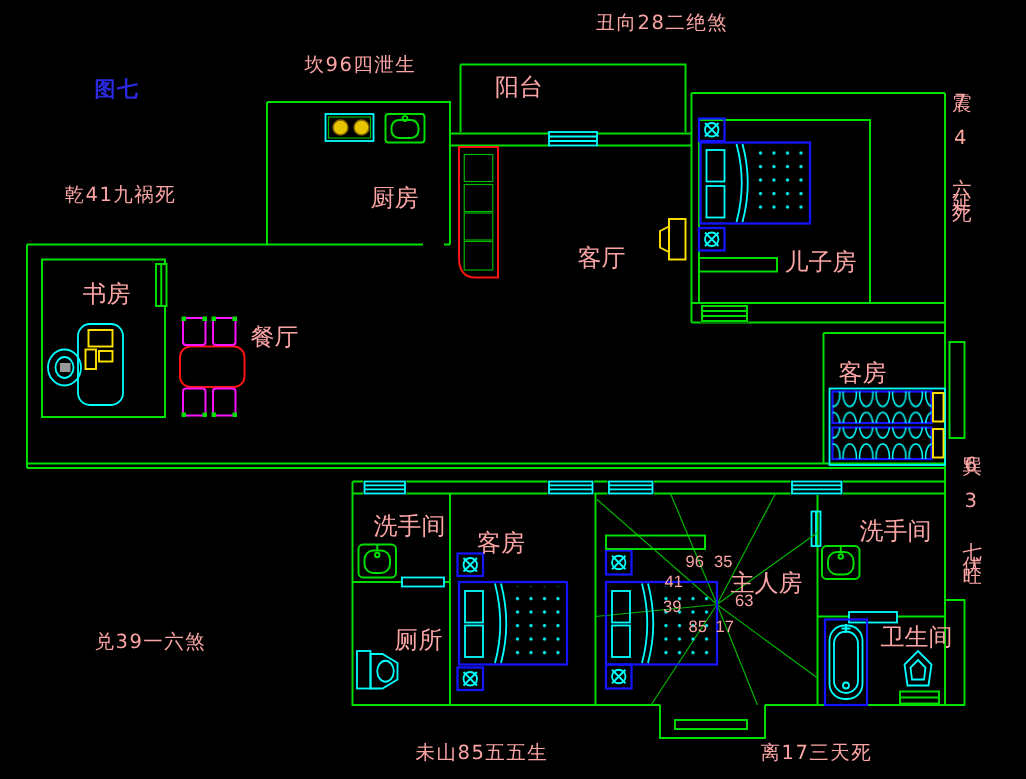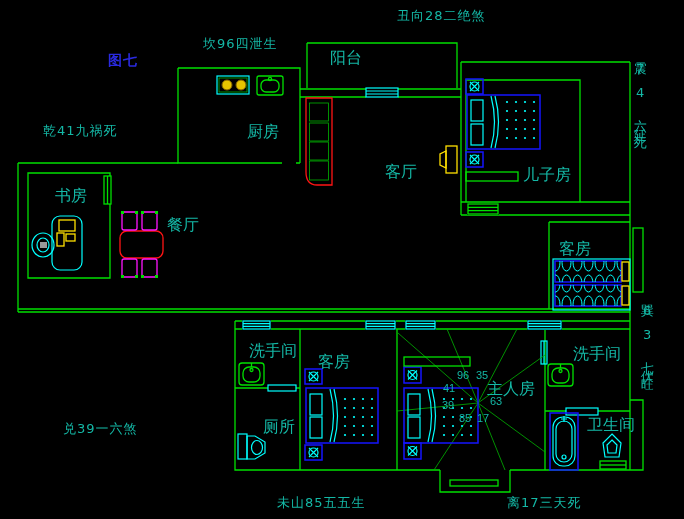--- a/index.html
+++ b/index.html
@@ -1,24 +1,24 @@
 <!DOCTYPE html>
 <html><head>
 <meta charset="utf-8">
 <style>
   html,body{margin:0;padding:0;background:#000;}
   .canvas{position:relative;width:684px;height:519px;background:#000;overflow:hidden;
           font-family:"DejaVu Sans",sans-serif;}
   .canvas svg{position:absolute;left:0;top:0;}
-  .lbl{position:absolute;color:#14b8a6;font-size:13px;line-height:1.05;white-space:nowrap;
+  .lbl{position:absolute;color:#fca5a5;font-size:13px;line-height:1.05;white-space:nowrap;
        letter-spacing:1px;}
   .lbl.v{writing-mode:vertical-rl;text-orientation:upright;letter-spacing:9px;}
   .lbl.room{font-size:16px;letter-spacing:0;}
   .lbl.num{font-size:11px;letter-spacing:0;font-family:Liberation Sans, sans-serif;}
-  .lbl.figno{color:#2a2ae0;font-size:14px;font-weight:bold;margin-left:45px;}
+  .lbl.figno{color:#2a2ae0;font-size:14px;font-weight:bold;}
   
   .w{fill:none;stroke:#00e000;stroke-width:1.3;}
   .wt{fill:none;stroke:#00b400;stroke-width:0.8;}
   .cy{fill:none;stroke:#00ffff;stroke-width:1.2;}
   .bl{fill:none;stroke:#1414ff;stroke-width:1.5;}
   .rd{fill:none;stroke:#ff1414;stroke-width:1.3;}
   .mg{fill:none;stroke:#ff14ff;stroke-width:1.3;}
   .yl{fill:none;stroke:#ffe000;stroke-width:1.3;}
   .blk{fill:#000;}
 </style>

